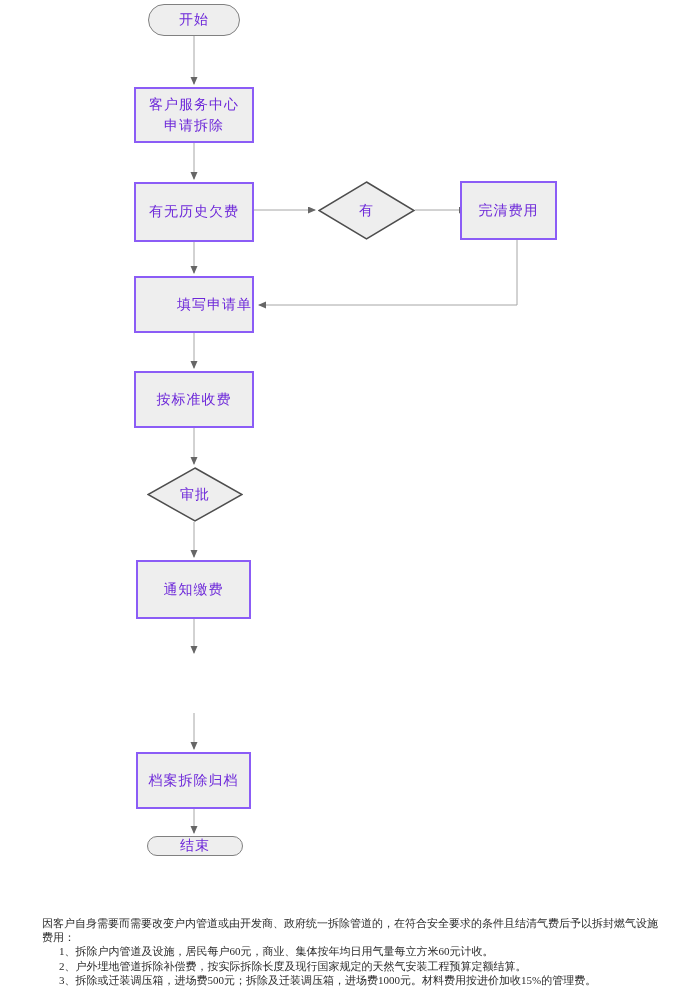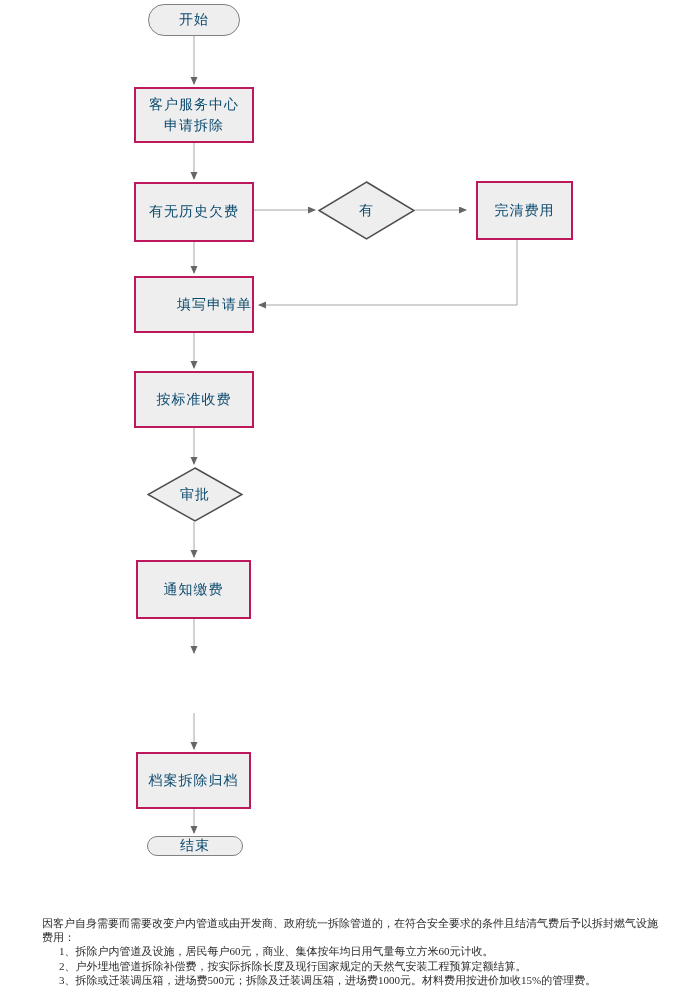--- a/index.html
+++ b/index.html
@@ -26,25 +26,25 @@
     fill: none;
   }
   .node {
     position: absolute;
     display: flex;
     align-items: center;
     justify-content: center;
     text-align: center;
     font-size: 14px;
     letter-spacing: 1px;
-    color: #0c4a6e;
+    color: #6d28d9;
   }
   .rect {
     background: #eeeeee;
-    border: 2px solid #be185d;
+    border: 2px solid #8b5cf6;
   }
   .pill {
     background: #eeeeee;
     border: 1px solid #808080;
     border-radius: 18px;
   }
   .diamond { background: transparent; }
   .diamond svg {
     position: absolute;
     left: 0; top: 0;
@@ -109,21 +109,21 @@
     <span>有无历史欠费</span>
   </div>
 
   <div class="node diamond" style="left:318px; top:181px; width:97px; height:59px;">
     <svg viewBox="0 0 97 59" preserveAspectRatio="none">
       <polygon points="48.5,1 96,29.5 48.5,58 1,29.5"></polygon>
     </svg>
     <span class="label">有</span>
   </div>
 
-  <div class="node rect" style="left:476px; top:181px; width:97px; height:59px;">
+  <div class="node rect" style="left:460px; top:181px; width:97px; height:59px;">
     <span>完清费用</span>
   </div>
 
   <div class="node rect" style="left:134px; top:276px; width:120px; height:57px;justify-content:flex-end;">
     <span>填写申请单</span>
   </div>
 
   <div class="node rect" style="left:134px; top:371px; width:120px; height:57px;">
     <span>按标准收费</span>
   </div>

